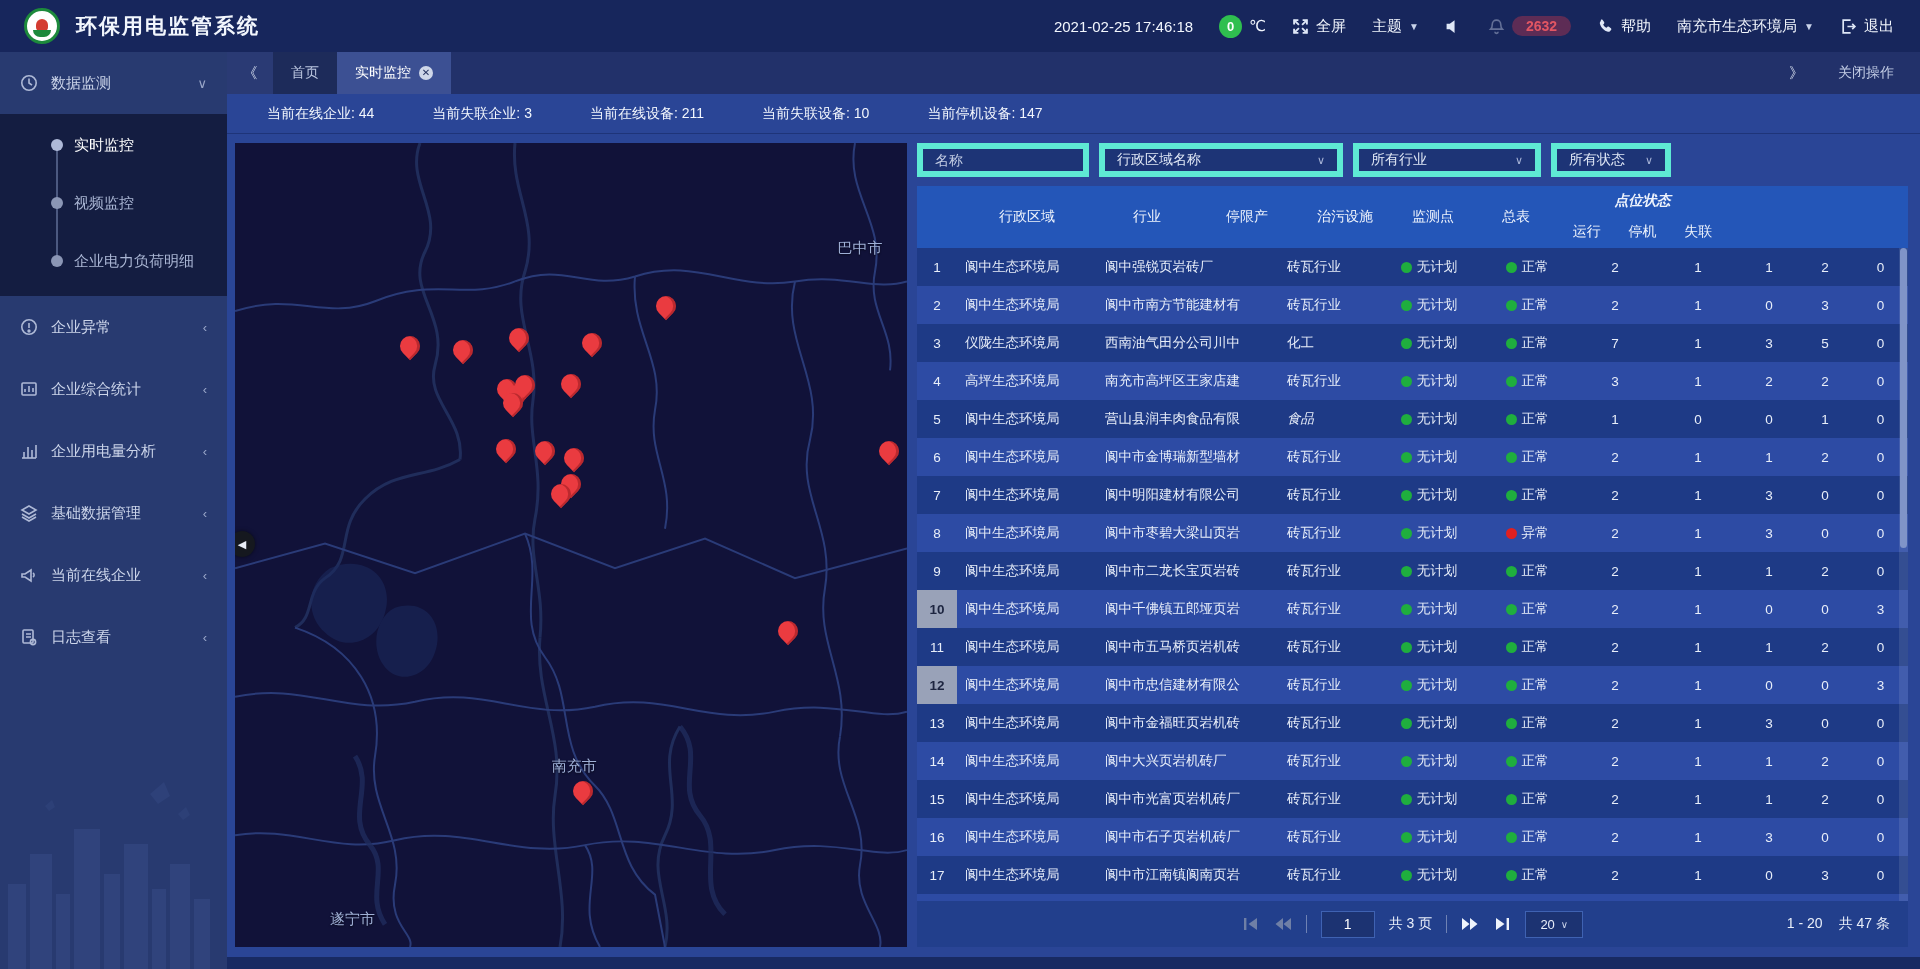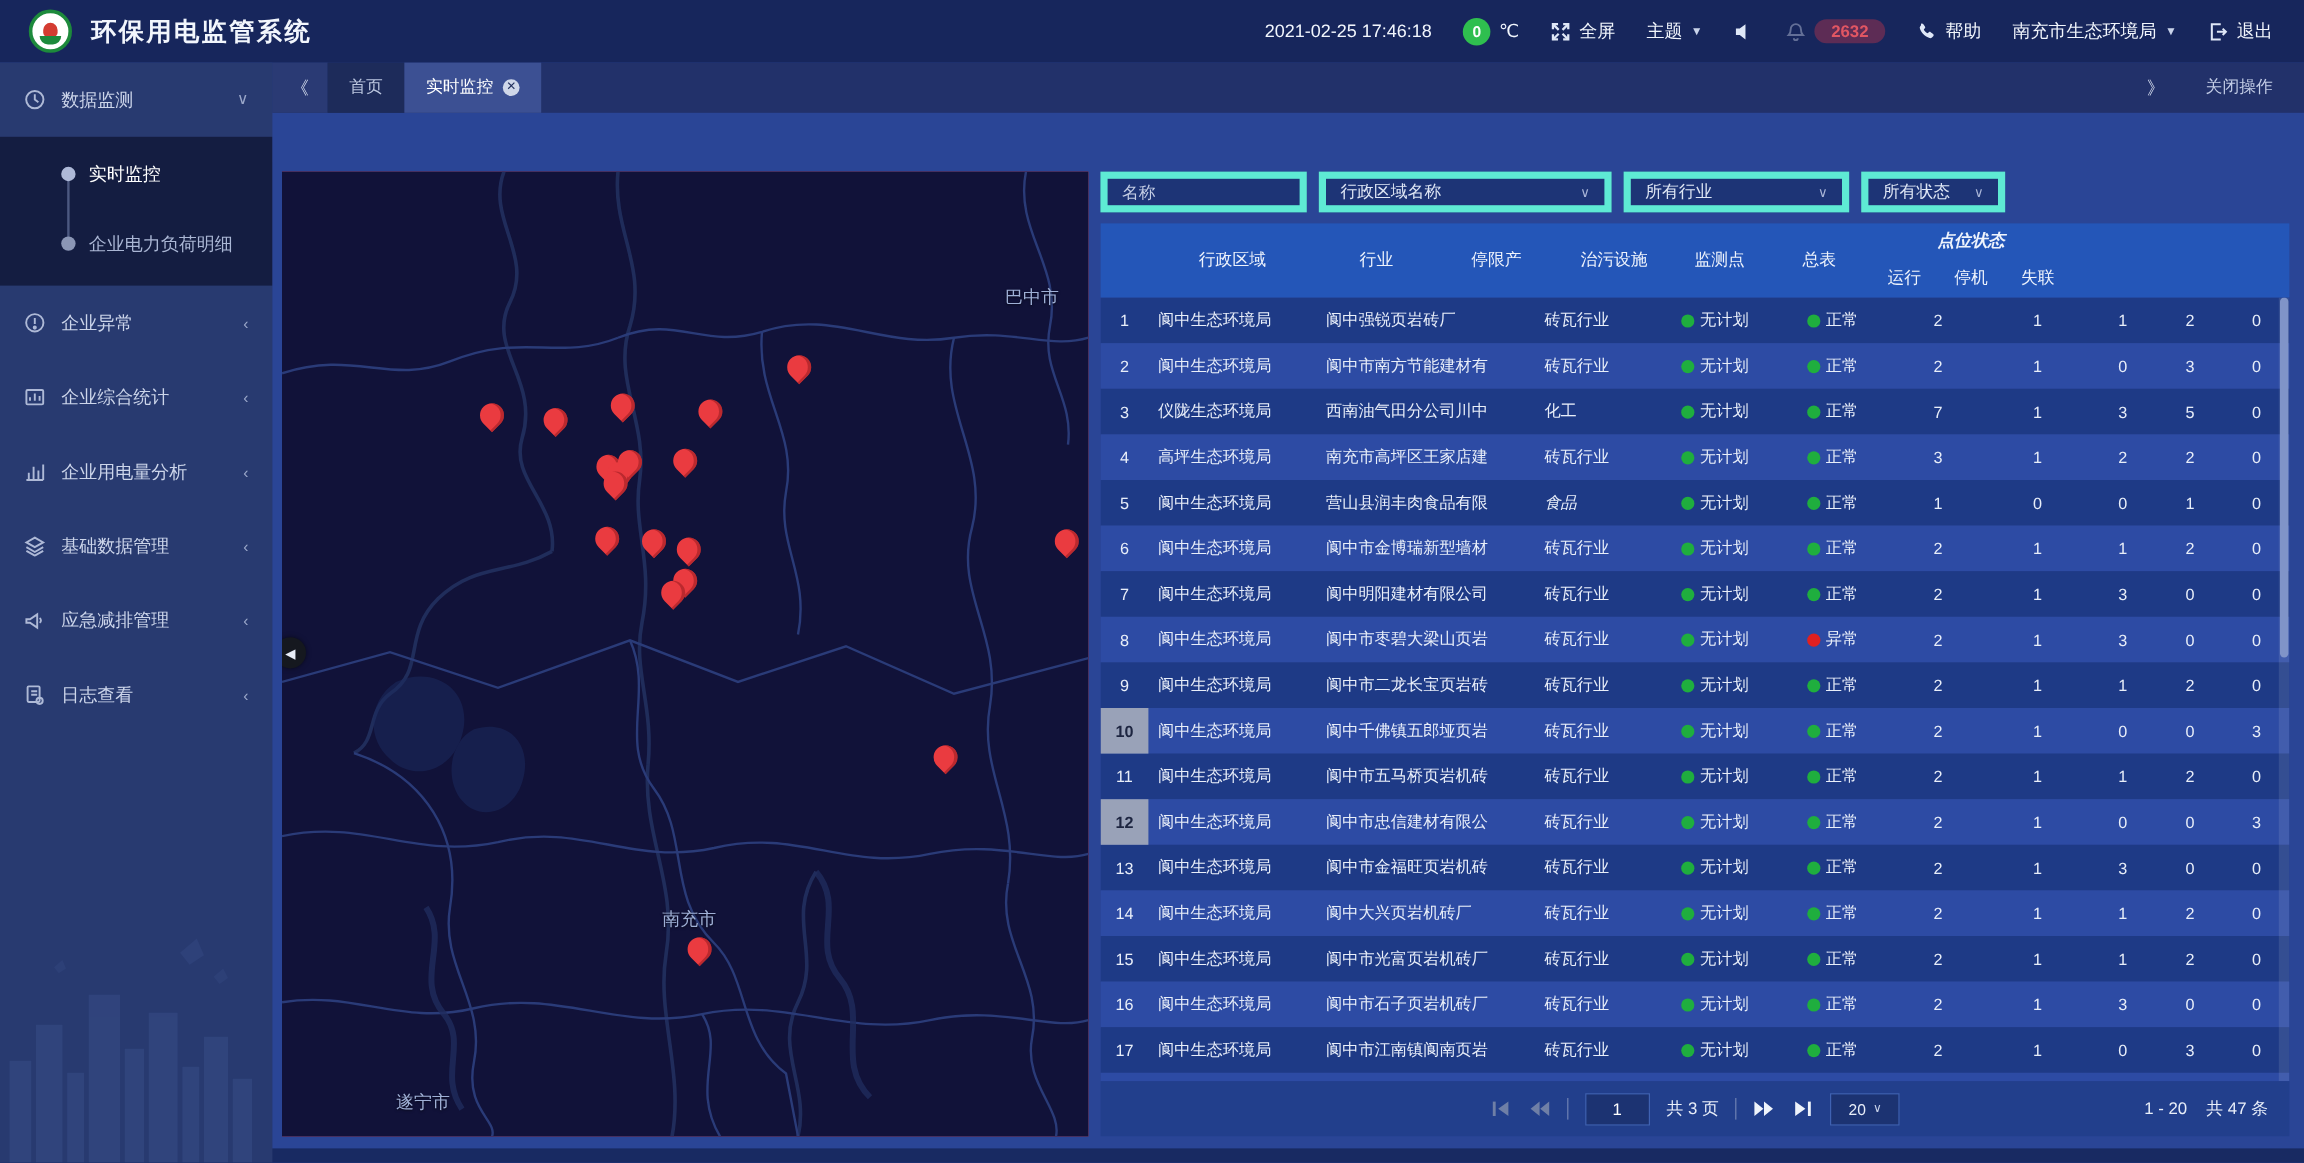--- a/index.html
+++ b/index.html
@@ -207,20 +207,24 @@
           <span class="chev">∨</span>
         </div>
         <div class="submenu">
           <div class="sub-line"></div>
           <div class="sub-item active">
             <span class="dot"></span>
             <span>实时监控</span>
           </div>
           <div class="sub-item">
             <span class="dot"></span>
+            <span>视频监控</span>
+          </div>
+          <div class="sub-item">
+            <span class="dot"></span>
             <span>企业电力负荷明细</span>
           </div>
         </div>
         <div class="side-group">
           <span class="gicon">
             <svg viewBox="0 0 18 18" fill="none" stroke="currentColor" stroke-width="1.6">
               <circle cx="9" cy="9" r="7.2"></circle>
               <path d="M9 5v5"></path>
               <circle cx="9" cy="13" r="0.9" fill="currentColor"></circle>
             </svg>
@@ -259,21 +263,21 @@
           <span>基础数据管理</span>
           <span class="chev">‹</span>
         </div>
         <div class="side-group">
           <span class="gicon">
             <svg viewBox="0 0 18 18" fill="none" stroke="currentColor" stroke-width="1.6">
               <path d="M2 8v3h3l6 4V4L5 8z"></path>
               <path d="M13 7c1.5 1 1.5 3 0 4"></path>
             </svg>
           </span>
-          <span>应急减排管理</span>
+          <span>当前在线企业</span>
           <span class="chev">‹</span>
         </div>
         <div class="side-group">
           <span class="gicon">
             <svg viewBox="0 0 18 18" fill="none" stroke="currentColor" stroke-width="1.6">
               <rect x="3" y="2" width="10" height="13" rx="1"></rect>
               <path d="M6 6h5M6 9h5"></path>
               <circle cx="13" cy="14" r="2.6"></circle>
             </svg>
           </span>
@@ -309,20 +313,27 @@
           <span>实时监控</span>
           <span class="close-dot">✕</span>
         </div>
       </div>
     <div class="tabstrip-right">
       <span class="fwd">》</span>
       <span class="closeops">关闭操作</span>
     </div>
   </div>
 
+  <div class="statsbar" id="statsbar">
+      <span>当前在线企业: 44</span>
+      <span>当前失联企业: 3</span>
+      <span>当前在线设备: 211</span>
+      <span>当前失联设备: 10</span>
+      <span>当前停机设备: 147</span>
+    </div>
 
   <div class="content">
 
     <div class="map">
       <svg class="roads" viewBox="0 0 672 813" preserveAspectRatio="none">
         <rect width="672" height="813" fill="#111239"></rect>
         <g fill="none" stroke="#22305f" stroke-width="3" opacity="0.9">
           <path d="M185 0 C170 40 210 70 190 110 C170 150 215 175 200 225 C190 260 230 280 225 320"></path>
           <path d="M225 320 C190 340 160 330 130 360 C100 390 120 420 90 440 C70 455 80 480 60 490"></path>
           <path d="M280 0 C275 50 305 80 290 130 C275 175 305 210 298 260 C292 300 310 330 300 380 C292 420 310 450 305 500"></path>

